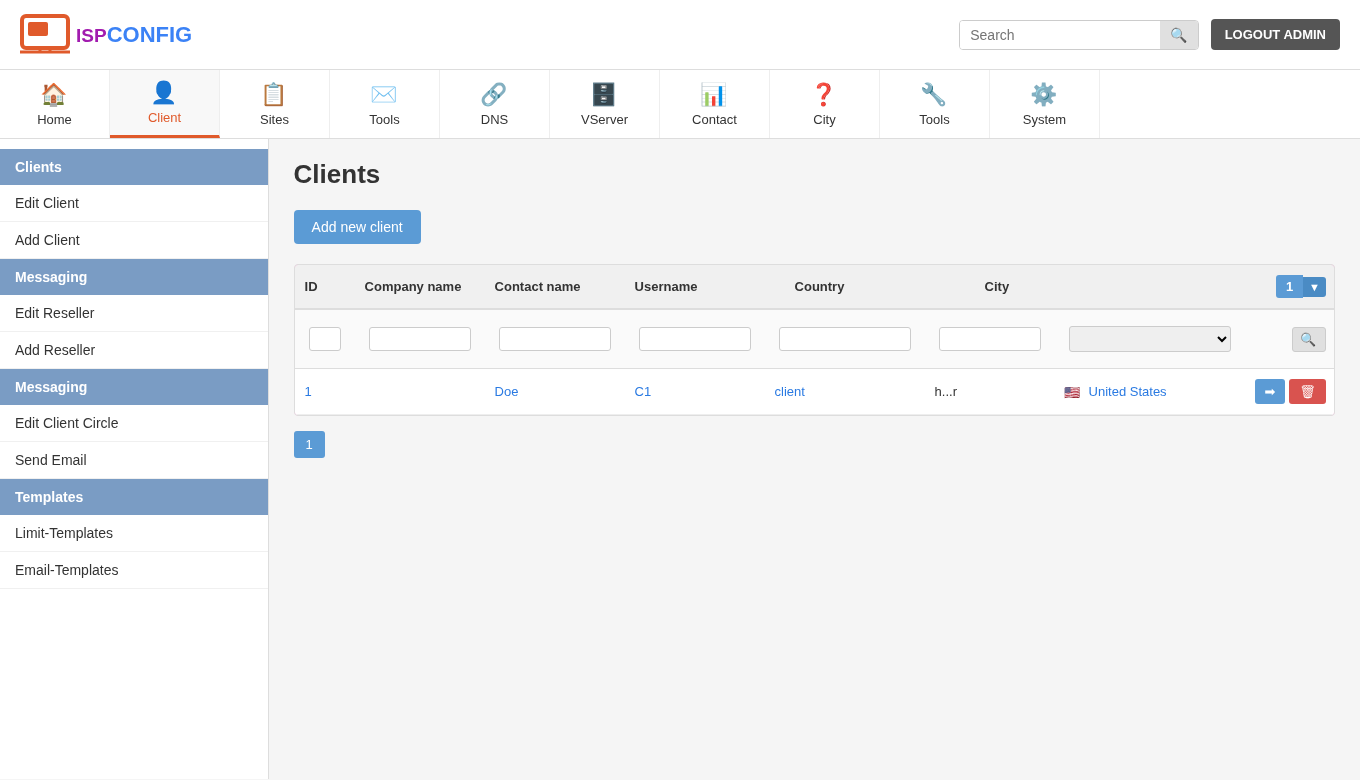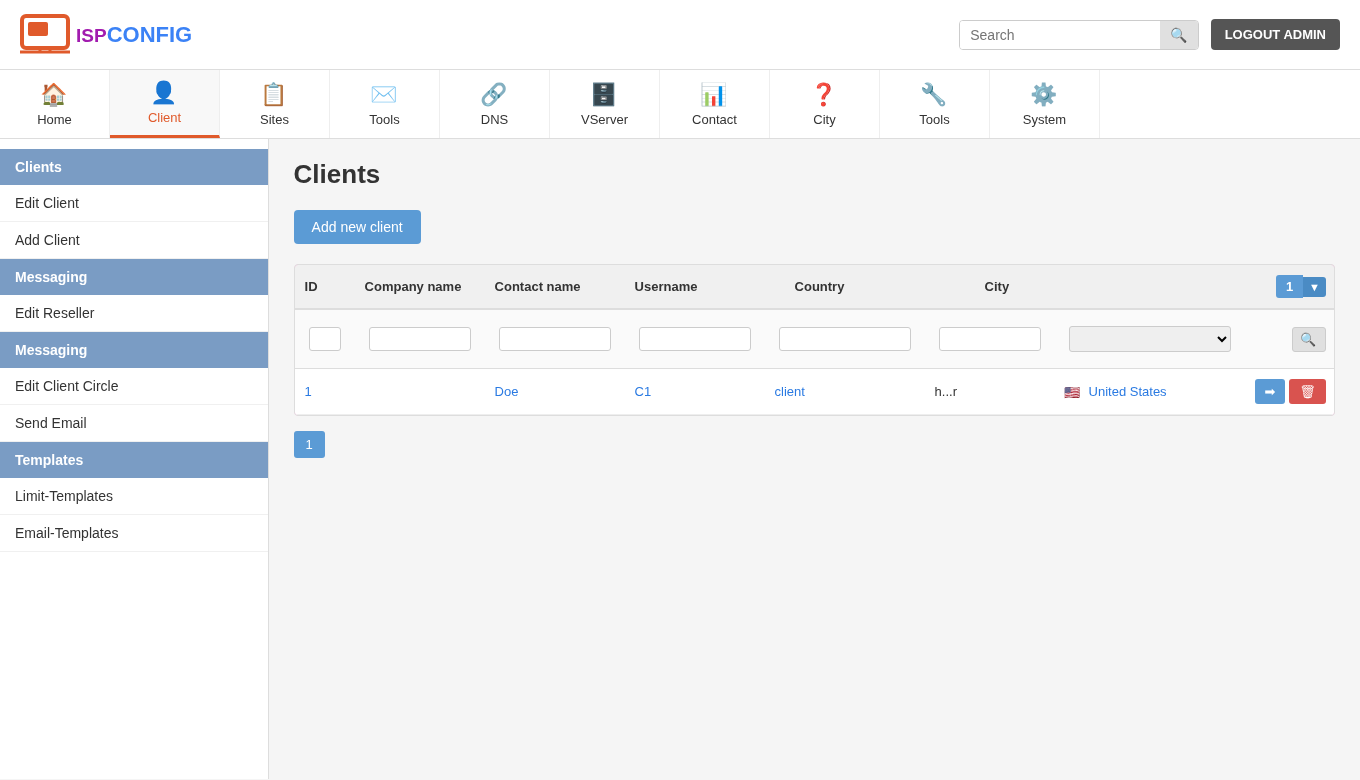--- a/index.html
+++ b/index.html
@@ -358,20 +358,21 @@
 <div class="main-layout">
 
   <div class="sidebar">
 
     <div class="sidebar-section-header">Clients</div>
     <div class="sidebar-item">Edit Client</div>
     <div class="sidebar-item">Add Client</div>
 
     <div class="sidebar-section-header">Messaging</div>
     <div class="sidebar-item">Edit Reseller</div>
+    <div class="sidebar-item">Add Reseller</div>
 
     <div class="sidebar-section-header">Messaging</div>
     <div class="sidebar-item">Edit Client Circle</div>
     <div class="sidebar-item">Send Email</div>
 
     <div class="sidebar-section-header">Templates</div>
     <div class="sidebar-item">Limit-Templates</div>
     <div class="sidebar-item">Email-Templates</div>
   </div>
 

